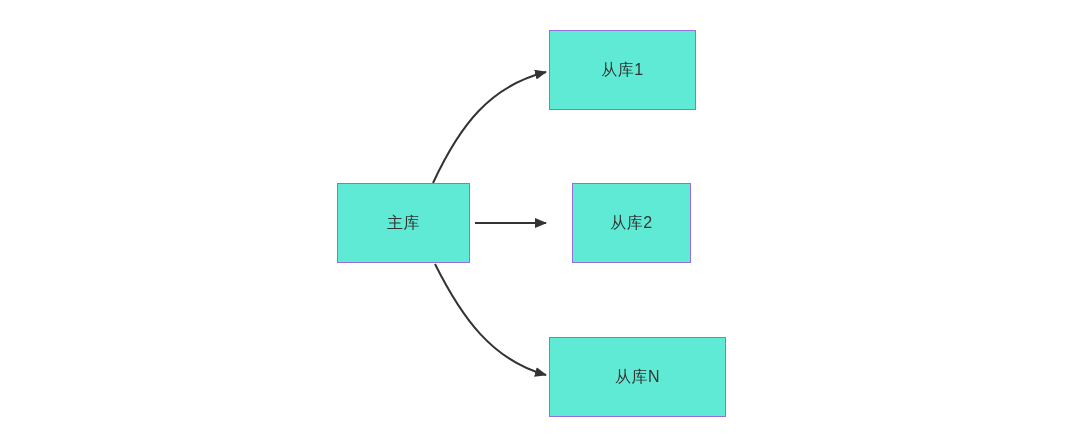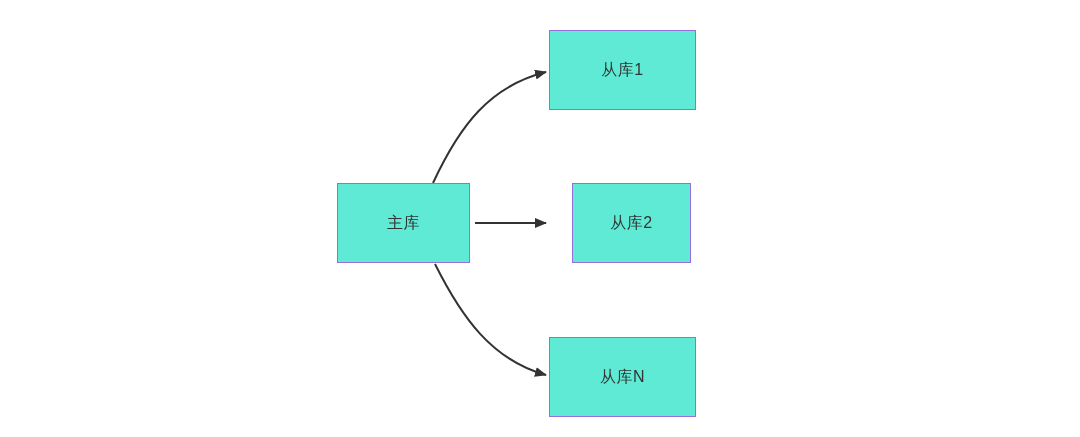--- a/index.html
+++ b/index.html
@@ -37,21 +37,21 @@
     align-items: center;
     justify-content: center;
     color: #333333;
     font-size: 16px;
     line-height: 1;
     letter-spacing: 0.5px;
   }
   .node-master { left: 337px; top: 183px; width: 133px; height: 80px; }
   .node-slave1 { left: 549px; top: 30px;  width: 147px; height: 80px; }
   .node-slave2 { left: 549px; top: 183px; width: 119px; height: 80px; margin-left: 23px; }
-  .node-slaveN { left: 549px; top: 337px; width: 147px; height: 80px; }
+  .node-slaveN { left: 549px; top: 337px; width: 177px; height: 80px; }
 </style>
 </head>
 <body>
 
 <div class="canvas">
 
   <svg class="edges-layer" viewBox="0 0 1080 437" xmlns="http://www.w3.org/2000/svg" aria-hidden="true">
     <defs>
       <marker id="arrowhead" viewBox="0 0 12 10" refX="11" refY="5" markerWidth="12" markerHeight="10" markerUnits="userSpaceOnUse" orient="auto">
         <path d="M0,0 L12,5 L0,10 Z" fill="#333333"></path>

